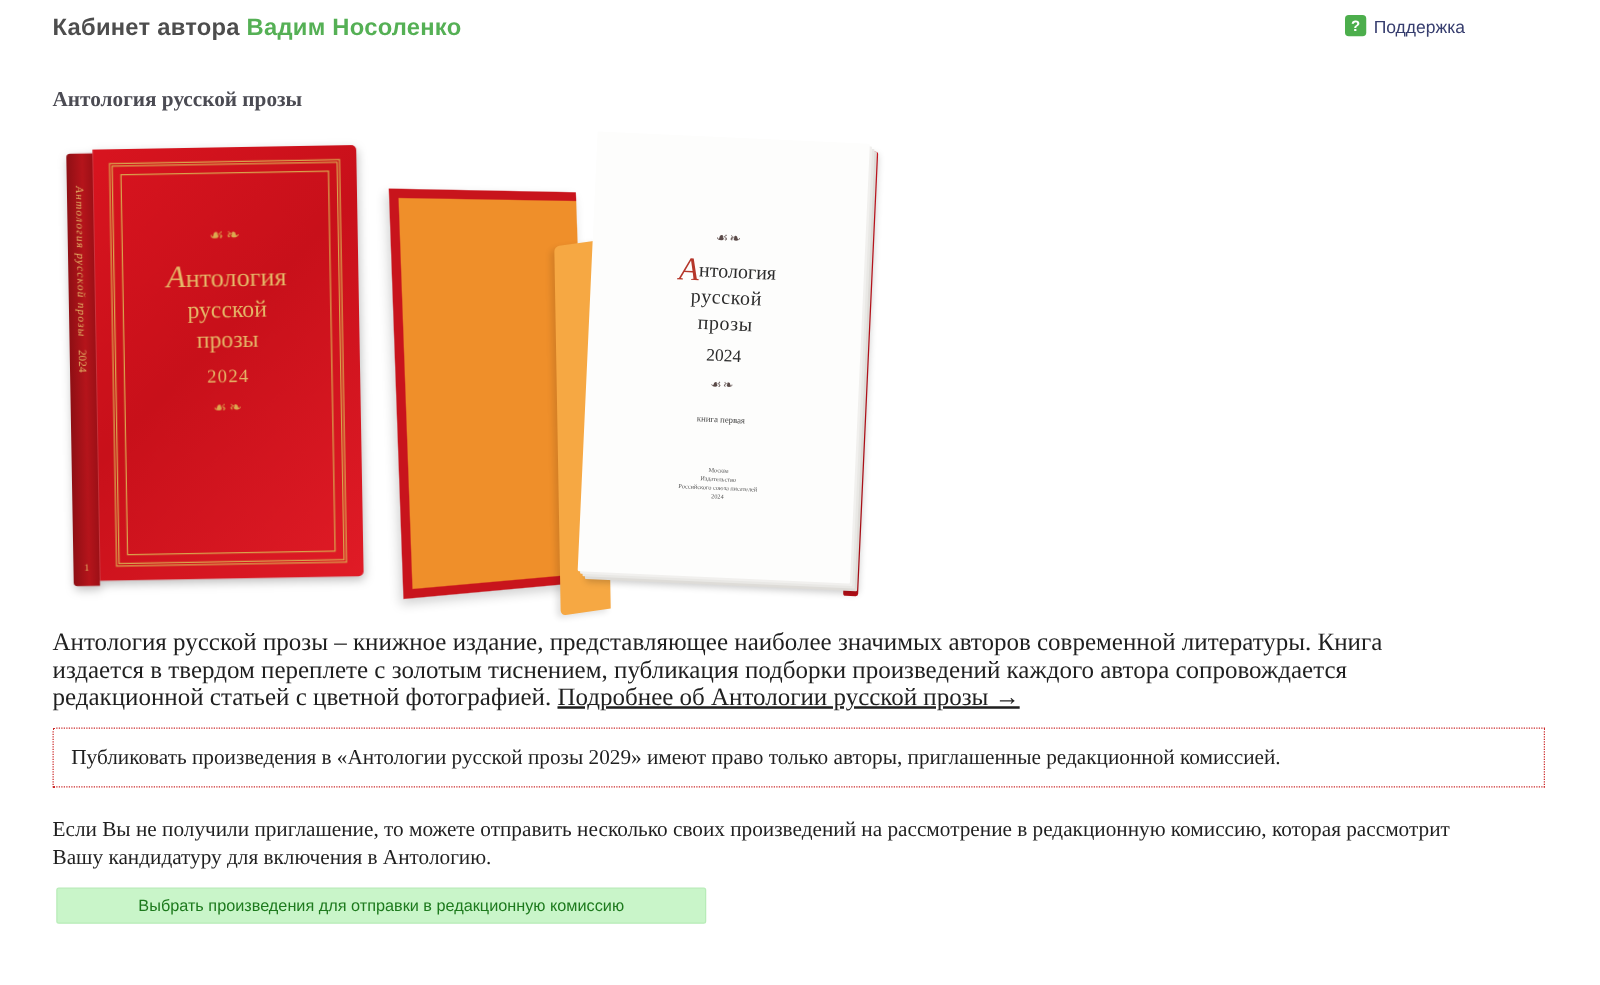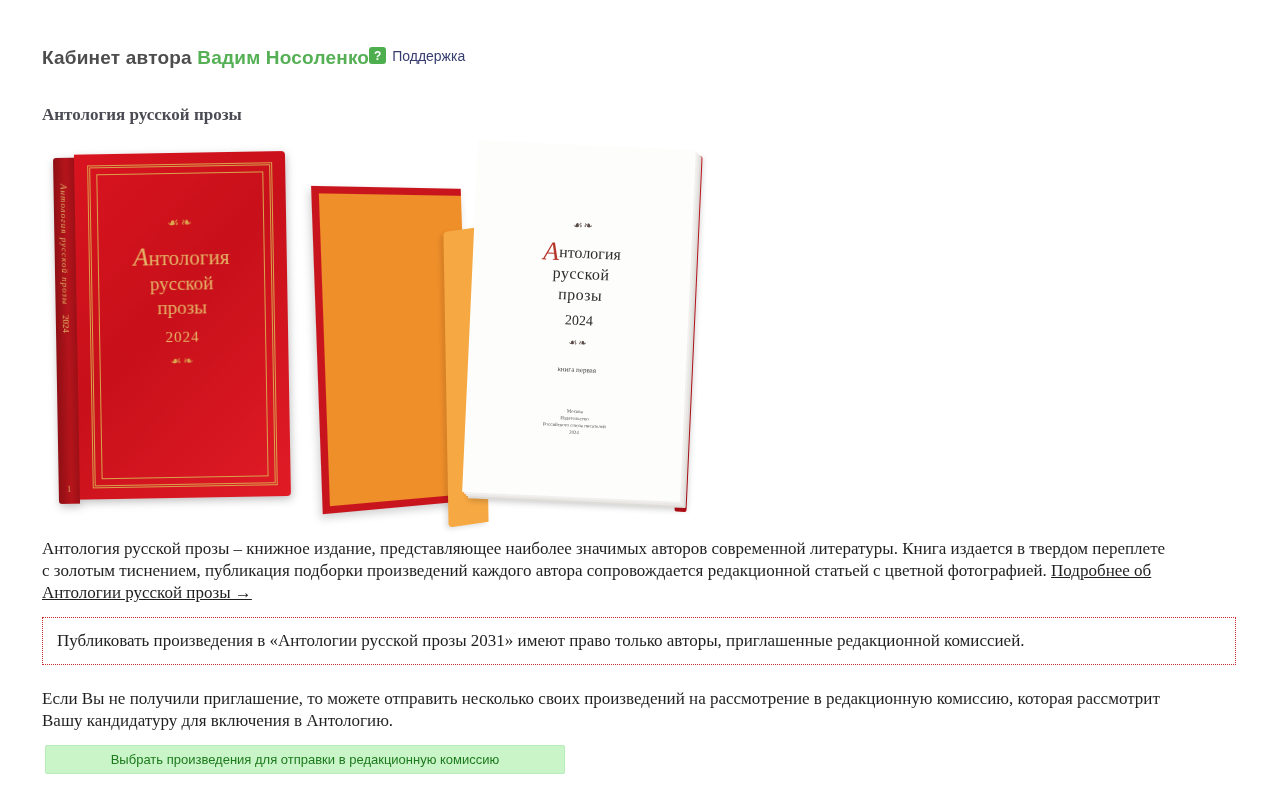--- a/index.html
+++ b/index.html
@@ -5,21 +5,21 @@
   * { margin:0; padding:0; box-sizing:border-box; }
   html,body { background:#ffffff; }
   body {
     width:1280px; height:788px; overflow:hidden;
     font-family:"Liberation Serif", serif; color:#1f1f1f;
     position:relative;
   }
   .content { padding:12px 42px 0 42px; width:1280px; }
 
   
-  .topbar { display:flex; justify-content:flex-start; align-items:flex-start;margin-top:35px; }
+  .topbar { display:flex; justify-content:space-between; align-items:flex-start; }
   .cabinet { font-family:"Liberation Sans", sans-serif; font-weight:bold; font-size:19px; color:#4d4d4d; letter-spacing:.2px; }
   .cabinet .author { color:#55b055; cursor:pointer; }
   .support { display:flex; align-items:center; gap:6px; margin-right:66px; cursor:pointer; }
   .support .qicon {
     width:17px; height:17px; background:#4cae4c; color:#fff; border-radius:3px;
     font-family:"Liberation Sans", sans-serif; font-size:12px; font-weight:bold;
     display:flex; align-items:center; justify-content:center;
   }
   .support .slabel { font-family:"Liberation Sans", sans-serif; font-size:14px; color:#363d6e; }
 
@@ -74,21 +74,21 @@
   .tp-t1 { font-size:16px; margin-top:12px; }
   .tp-t1 .ini { color:#b5372b; font-style:italic; font-size:26px; line-height:0; vertical-align:-3px; }
   .tp-t2, .tp-t3 { font-size:16px; margin-top:3px; letter-spacing:.5px; }
   .tp-year { font-size:14px; margin-top:9px; }
   .tp-orn-b { font-size:10px; color:#5a4a48; margin-top:8px; letter-spacing:1px; }
   .tp-edition { font-size:7px; margin-top:18px; color:#444; }
   .tp-imprint { margin-top:34px; }
   .tp-imprint div { font-size:5px; line-height:7px; color:#555; }
 
   
-  .para { width:1124px; font-size:17px; line-height:22px; margin-top:9px; }
+  .para { width:1124px; font-size:20px; line-height:22px; margin-top:9px; }
   .para + .para { margin-top:13px; }
   .more-link { color:#1f1f1f; text-decoration:underline; cursor:pointer; }
   .notice { width:1194px; margin-top:13px; border:1px dotted #cc2b2b; padding:12px 10px 12px 14px;
     font-size:17px; line-height:22px; }
   .invite { width:1124px; font-size:17px; line-height:22px; margin-top:23px; }
   .select-btn { display:block; margin-top:13px; margin-left:3px; width:520px; height:29px;
     background:#c9f5c9; border:1px solid #b8ecb8; border-radius:2px; cursor:pointer;
     font-family:"Liberation Sans", sans-serif; font-size:13px; color:#1d7a1d; }
 </style>
 </head>
@@ -152,19 +152,19 @@
           </div>
         </div>
       </div>
     </div>
 
   </div>
 
   <p class="para"><span>Антология русской прозы – книжное издание, представляющее наиболее значимых авторов современной литературы. Книга издается в твердом переплете с золотым тиснением, публикация подборки произведений каждого автора сопровождается редакционной статьей с цветной фотографией. </span><a class="more-link">Подробнее об Антологии русской прозы →</a></p>
 
 
-  <div class="notice">Публиковать произведения в «Антологии русской прозы 2031» имеют право только авторы, приглашенные редакционной комиссией.</div>
+  <div class="notice">Публиковать произведения в «Антологии русской прозы 2029» имеют право только авторы, приглашенные редакционной комиссией.</div>
 
   <p class="invite">Если Вы не получили приглашение, то можете отправить несколько своих произведений на рассмотрение в редакционную комиссию, которая рассмотрит Вашу кандидатуру для включения в Антологию.</p>
 
   <button class="select-btn">Выбрать произведения для отправки в редакционную комиссию</button>
 
 </div>
 
 </body></html>

